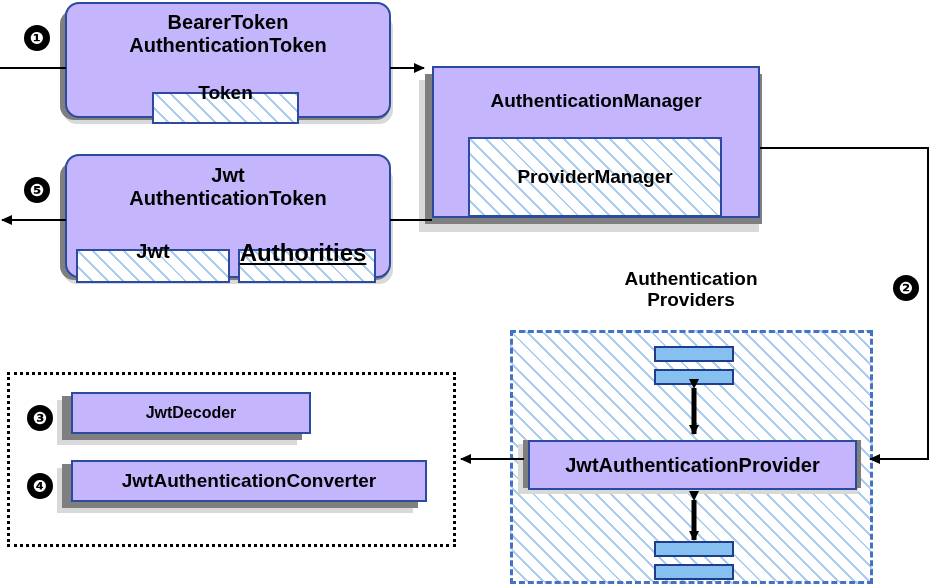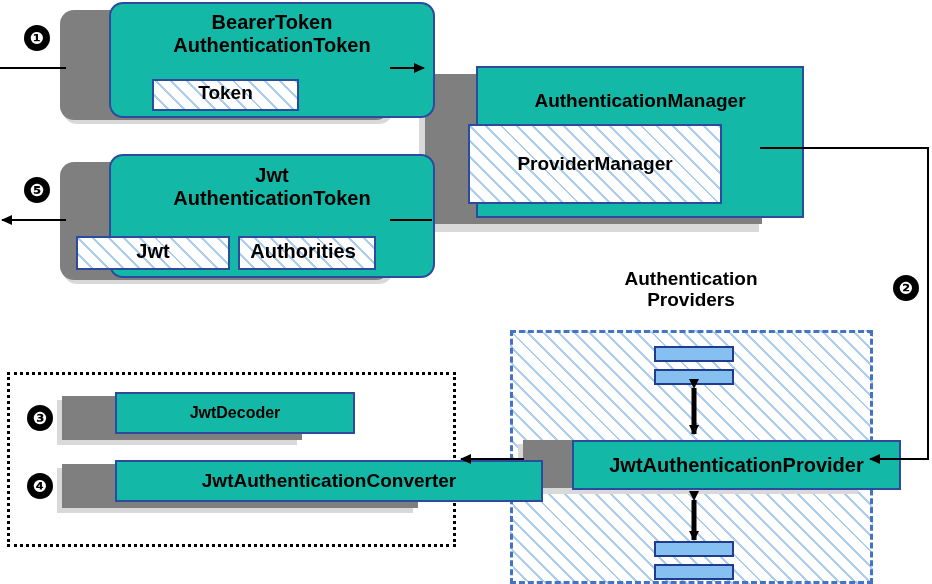--- a/index.html
+++ b/index.html
@@ -1,35 +1,35 @@
 <!DOCTYPE html>
 <html><head>
 <meta charset="utf-8">
 <style>
   html,body{margin:0;padding:0;background:#ffffff;}
   body{width:932px;height:584px;overflow:hidden;
        font-family:"Liberation Sans","DejaVu Sans",sans-serif;}
   #stage{position:relative;width:932px;height:584px;background:#fff;}
-  .box{position:absolute;box-sizing:border-box;background:#14b8a6;
+  .box{position:absolute;box-sizing:border-box;background:#c4b5fd;
        border:2px solid #2c4a9e;display:flex;align-items:center;
        justify-content:center;text-align:center;color:#000;
-       font-weight:bold;z-index:6;margin-left:44px;}
+       font-weight:bold;z-index:6;}
   .rbox{border-radius:14px;}
   .shadow-d{position:absolute;background:#7f7f7f;z-index:4;}
   .shadow-l{position:absolute;background:#d9d9d9;z-index:3;}
 
   
   .hatch{background-color:#ffffff;
      background-image:repeating-linear-gradient(45deg,
         #ffffff 0px,#ffffff 9px,
         #aacdf0 9px,#aacdf0 11px);}
   .hatchbox{position:absolute;box-sizing:border-box;
        border:2px solid #2c4a9e;display:flex;align-items:center;
        justify-content:center;text-align:center;color:#000;
-       font-weight:bold;z-index:7;}
+       font-weight:bold;z-index:7;margin-top:13px;}
 
   
   .badge{position:absolute;width:26px;height:26px;border-radius:50%;
      background:#000;color:#fff;font-size:17px;font-weight:bold;
      display:flex;align-items:center;justify-content:center;
      line-height:1;z-index:12;
      font-family:"DejaVu Sans",sans-serif;}
 
   
   #wires{position:absolute;left:0;top:0;width:932px;height:584px;z-index:9;}
@@ -121,33 +121,33 @@
 
   <div class="shadow-l rbox" style="left:63px;top:166px;width:330px;height:118px;border-radius:14px;"></div>
   <div class="shadow-d rbox" style="left:60px;top:162px;width:330px;height:118px;border-radius:14px;"></div>
   <div class="box rbox" style="left:65px;top:154px;width:326px;height:124px;display:block;">
     <div style="font-size:20px;padding-top:8px;">Jwt</div>
     <div style="font-size:20px;">AuthenticationToken</div>
   </div>
   <div class="hatchbox hatch" style="left:76px;top:236px;width:154px;height:34px;"></div>
   <div class="label" style="left:76px;top:240px;width:154px;font-size:20px;z-index:8;">Jwt</div>
   <div class="hatchbox hatch" style="left:238px;top:236px;width:138px;height:34px;"></div>
-  <div class="label" style="left:238px;top:240px;width:130px;font-size:20px;z-index:8;">Authorities</div>
+  <div class="label" style="left:238px;top:240px;width:130px;font-size:24px;z-index:8;text-decoration:underline;">Authorities</div>
 
   <div class="badge" style="left:24px;top:177px;">❺</div>
 
   <div class="dotbox" style="left:7px;top:372px;width:449px;height:175px;"></div>
 
   <div class="shadow-l" style="left:57px;top:400px;width:240px;height:45px;"></div>
   <div class="shadow-d" style="left:62px;top:396px;width:240px;height:44px;"></div>
   <div class="box" style="left:71px;top:392px;width:240px;height:42px;font-size:16px;">
     <span>JwtDecoder</span>
   </div>
   <div class="badge" style="left:27px;top:405px;">❸</div>
 
   <div class="shadow-l" style="left:57px;top:468px;width:356px;height:45px;"></div>
   <div class="shadow-d" style="left:62px;top:464px;width:356px;height:44px;"></div>
-  <div class="box" style="left:71px;top:460px;width:428px;height:42px;font-size:19px;">
+  <div class="box" style="left:71px;top:460px;width:356px;height:42px;font-size:19px;">
     <span>JwtAuthenticationConverter</span>
   </div>
   <div class="badge" style="left:27px;top:473px;">❹</div>
 
 </div>
 
 </body></html>

